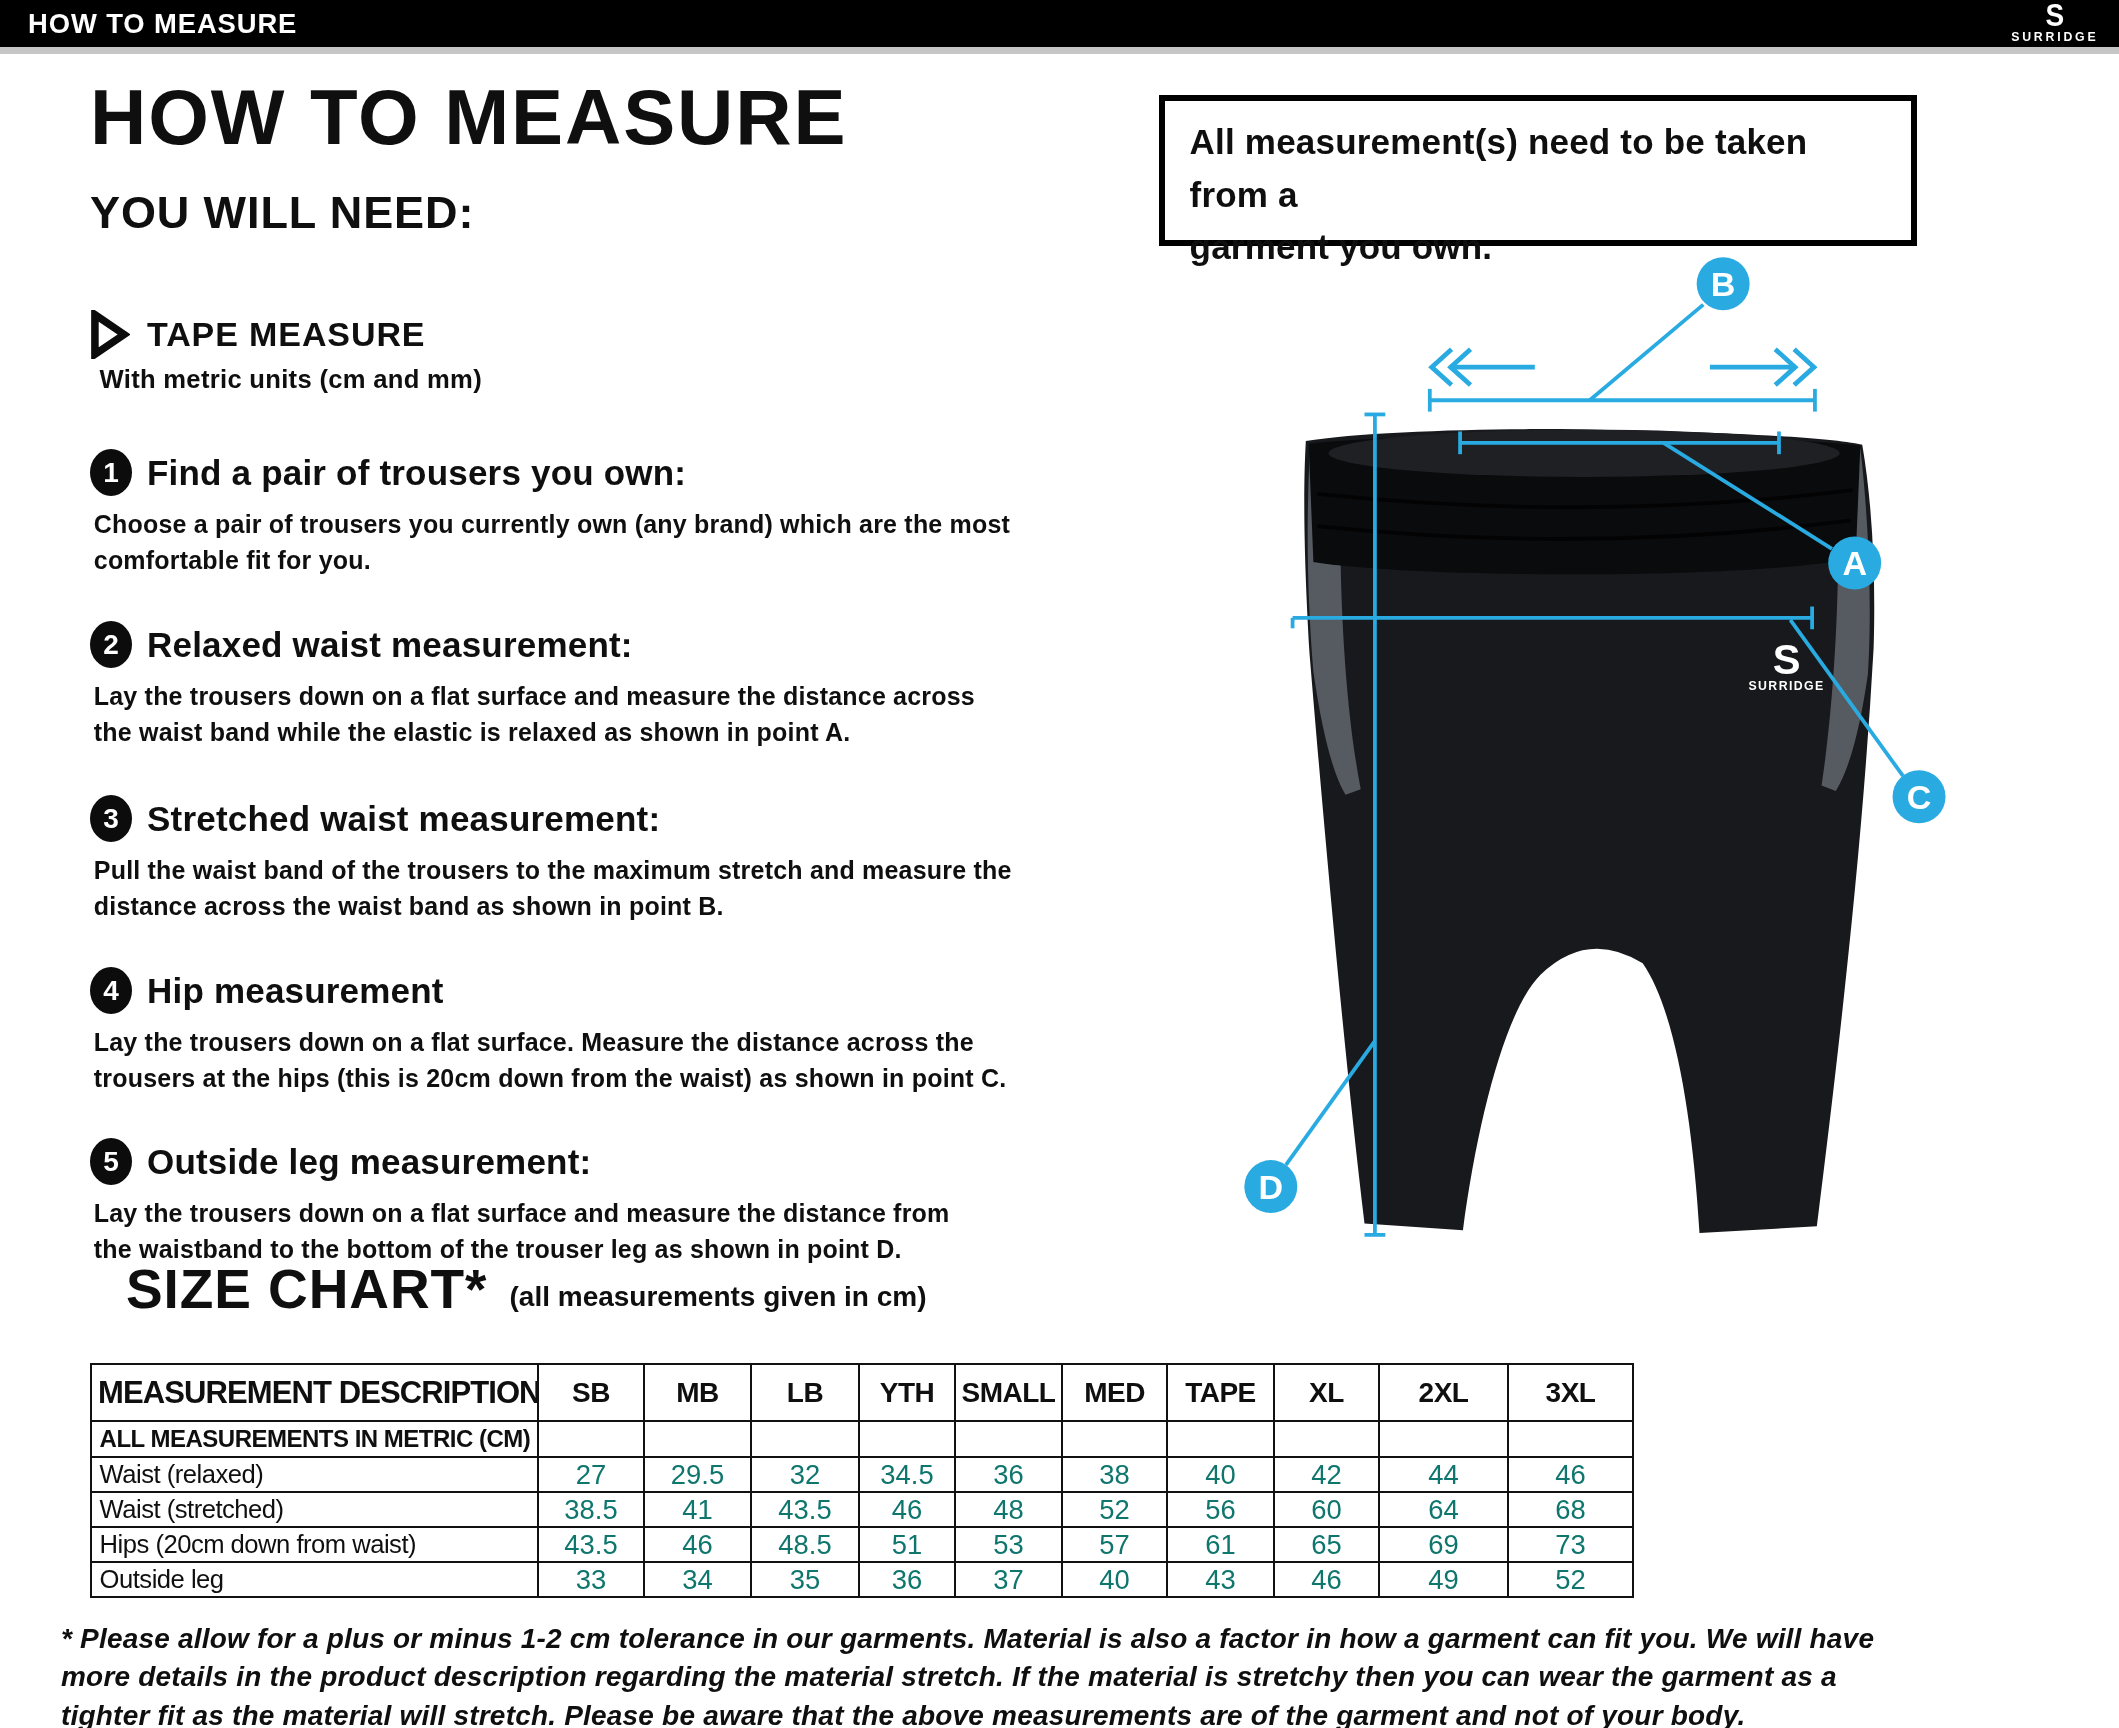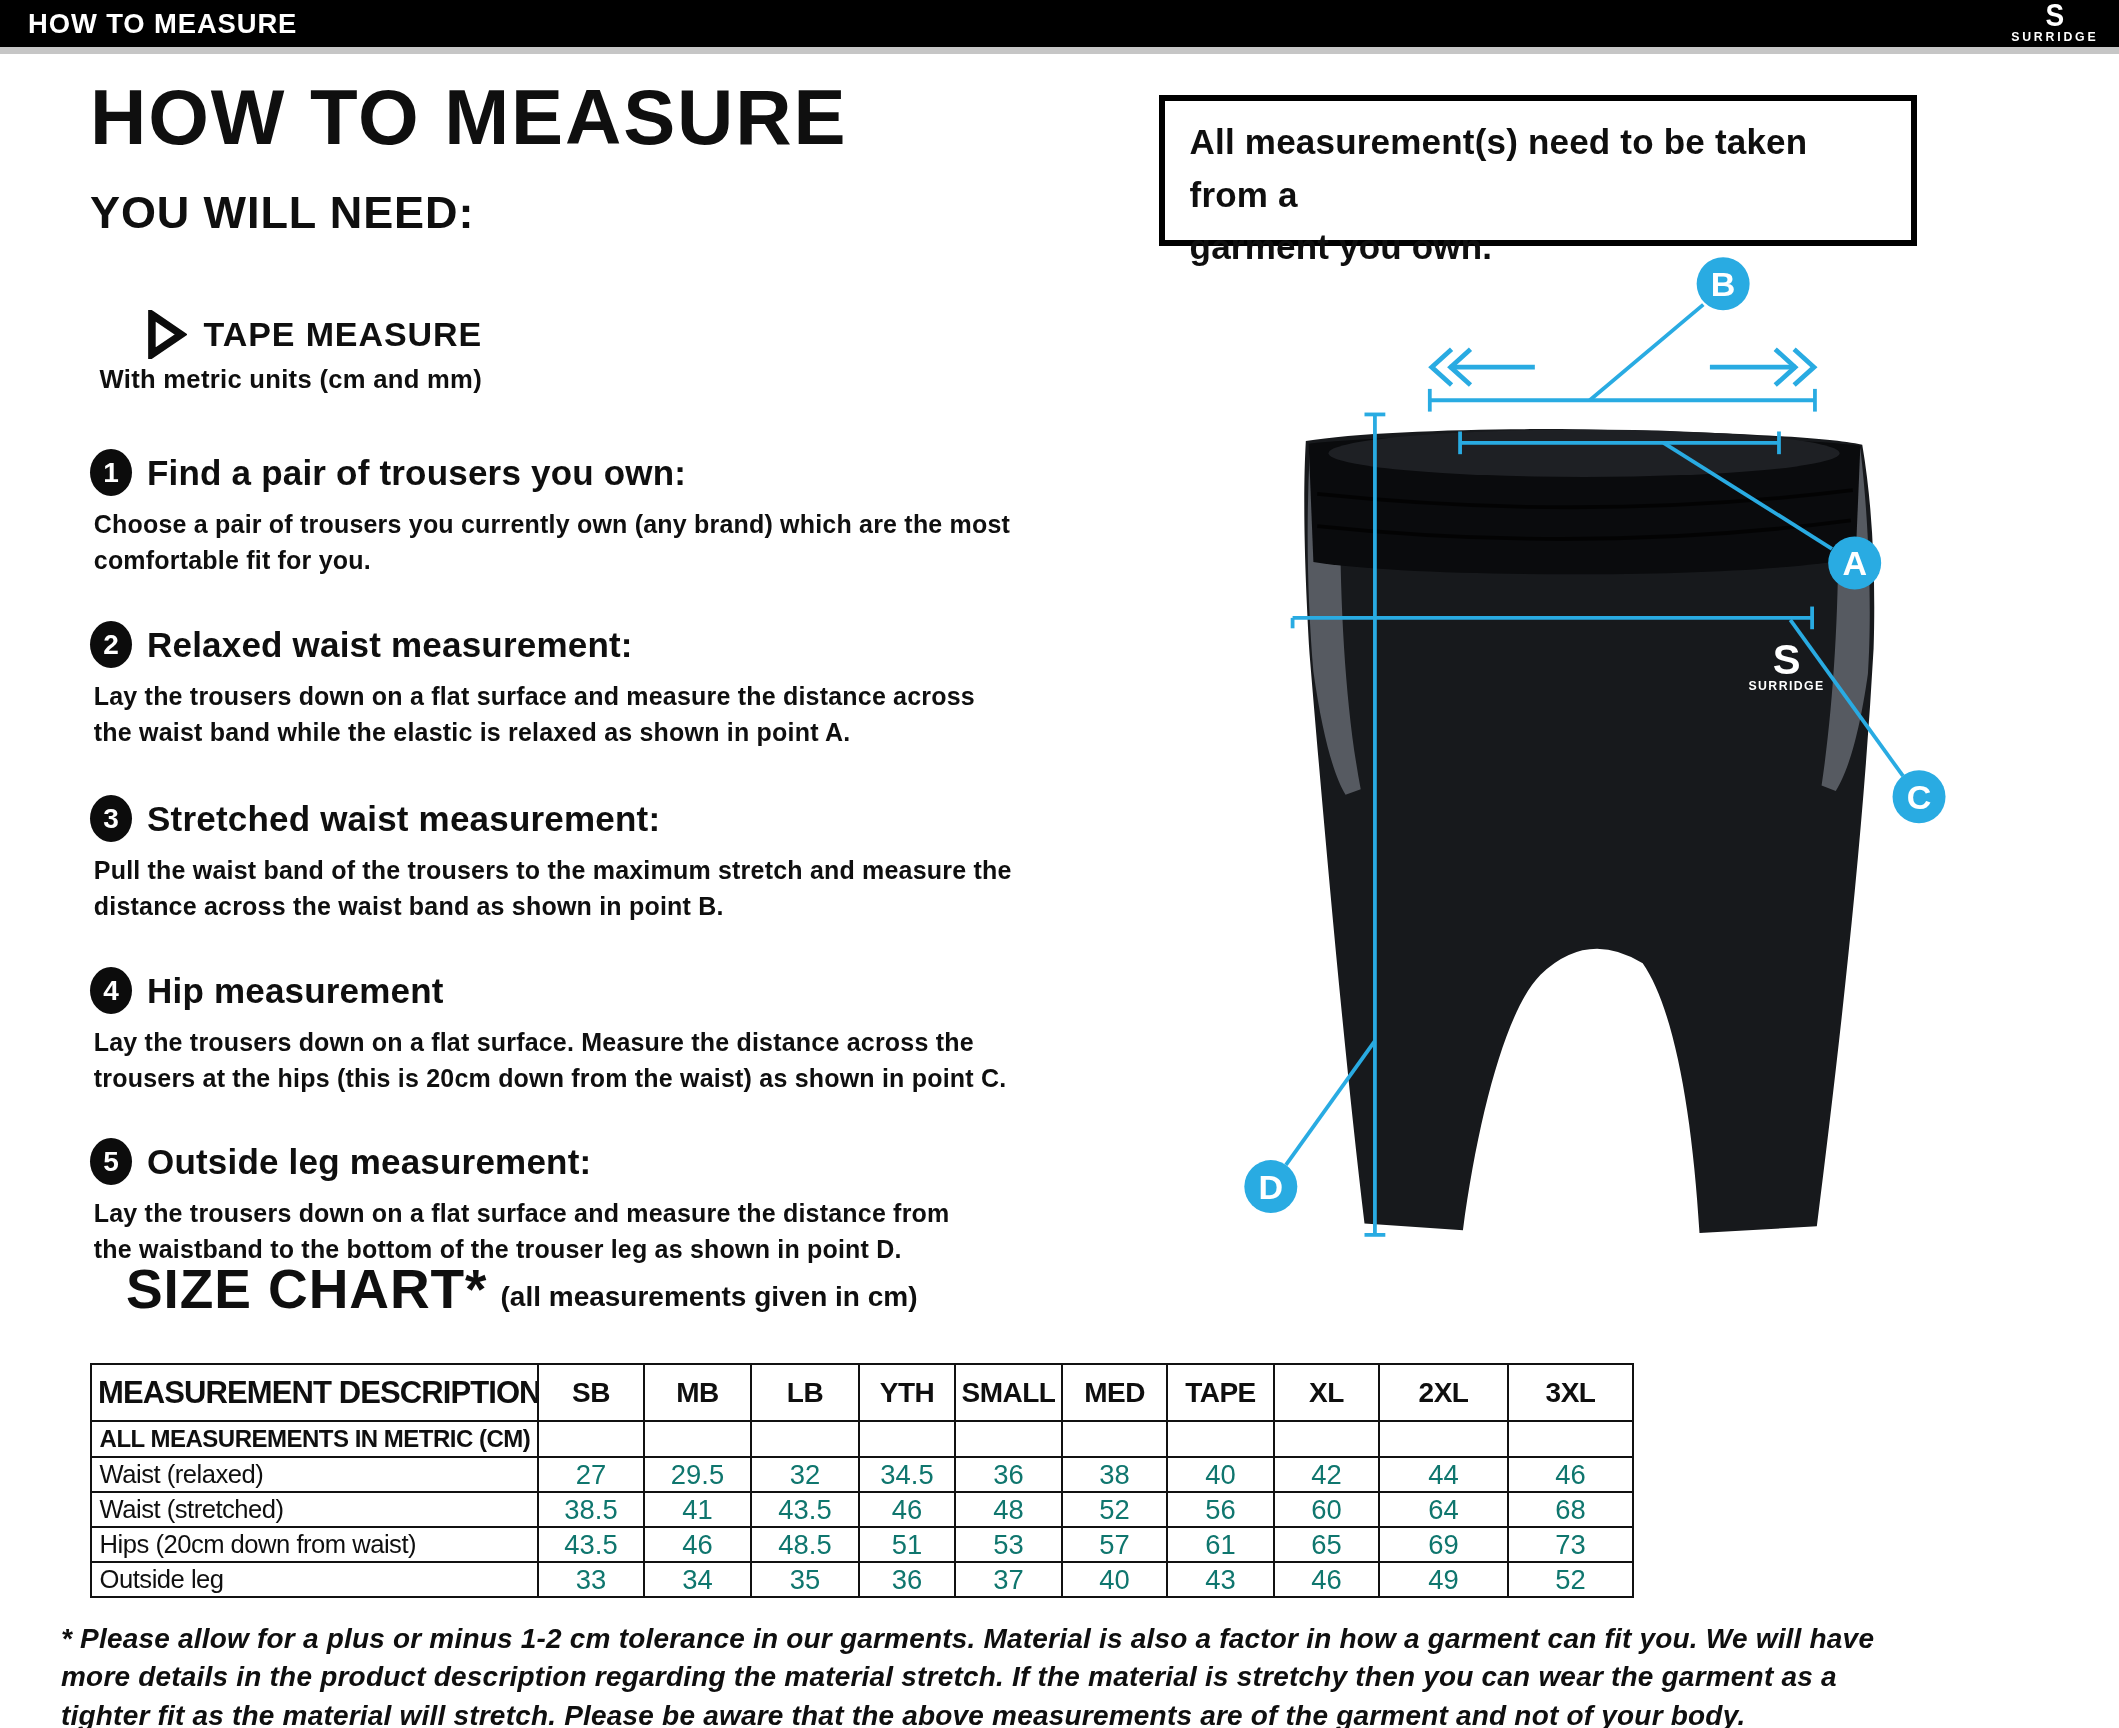--- a/index.html
+++ b/index.html
@@ -18,36 +18,36 @@
   
   .h1 { position:absolute; left:90px; top:72px; font-size:78px; font-weight:bold; letter-spacing:1.9px; }
   .h2 { position:absolute; left:90px; top:187px; font-size:45px; font-weight:bold; letter-spacing:0.9px; }
 
   
   .note-box { position:absolute; left:1159px; top:95px; width:758px; height:151px; border:6.6px solid #000; background:#fff; padding:15px 24.6px; }
   .note-box .note-text { font-size:35px; font-weight:bold; line-height:1.5; white-space:pre-line; letter-spacing:0.2px; }
 
   
   .tape { position:absolute; left:90px; top:310px; }
-  .tape-row { display:flex; align-items:center; gap:17px;justify-content:flex-end; }
+  .tape-row { display:flex; align-items:center; gap:17px; }
   .tape-title { font-size:34px; font-weight:bold; letter-spacing:0.9px; }
   .tape-desc { font-size:25.6px; font-weight:bold; margin-top:5.7px; margin-left:9.5px; letter-spacing:0.3px; }
 
   
   .step { position:absolute; left:90px; width:1098px; }
   .step-head { display:flex; align-items:center; gap:15px; }
   .step-num { width:42px; height:47px; background:#0c0c0c; border-radius:50%; color:#fff; font-size:28px; font-weight:bold; display:flex; align-items:center; justify-content:center; flex:0 0 auto; }
   .step-title { font-size:35px; font-weight:bold; letter-spacing:0.2px; }
   .step-body { margin-top:11.4px; margin-left:3.8px; font-size:25px; font-weight:bold; line-height:1.42; white-space:pre-line; letter-spacing:0.2px; }
   .s1 { top:449px; } .s2 { top:621px; } .s3 { top:795px; } .s4 { top:967px; } .s5 { top:1138px; }
 
   
   .sizechart-head { position:absolute; left:90px; top:1257px; display:flex; align-items:flex-end; gap:13.2px; }
   .sizechart-title { font-size:55px; font-weight:bold; letter-spacing:0.9px;margin-left:36px; }
-  .sizechart-sub { font-size:28px; font-weight:bold; padding-bottom:7.6px; }
+  .sizechart-sub { font-size:28px; font-weight:bold; padding-bottom:7.6px;margin-left:9px; }
 
   table.sizes { position:absolute; left:90px; top:1363px; width:1541px; border-collapse:collapse; table-layout:fixed; }
   table.sizes th, table.sizes td { border:2.8px solid #111; text-align:center; vertical-align:middle; overflow:hidden; white-space:nowrap; }
   table.sizes .hdr-desc { text-align:left; padding-left:6px; font-size:31px; font-weight:bold; letter-spacing:-0.9px; height:57px; }
   table.sizes .hdr-size { font-size:28px; font-weight:bold; letter-spacing:-0.5px; }
   table.sizes .metric-note { text-align:left; padding-left:7.6px; font-size:24px; font-weight:bold; letter-spacing:-0.5px; height:36px; }
   table.sizes .row-label { text-align:left; padding-left:7.6px; font-size:25.6px; font-weight:normal; letter-spacing:-0.5px; height:35px; }
   table.sizes td.val { color:#0f766e; font-size:27.4px; font-weight:normal; }
 
   

